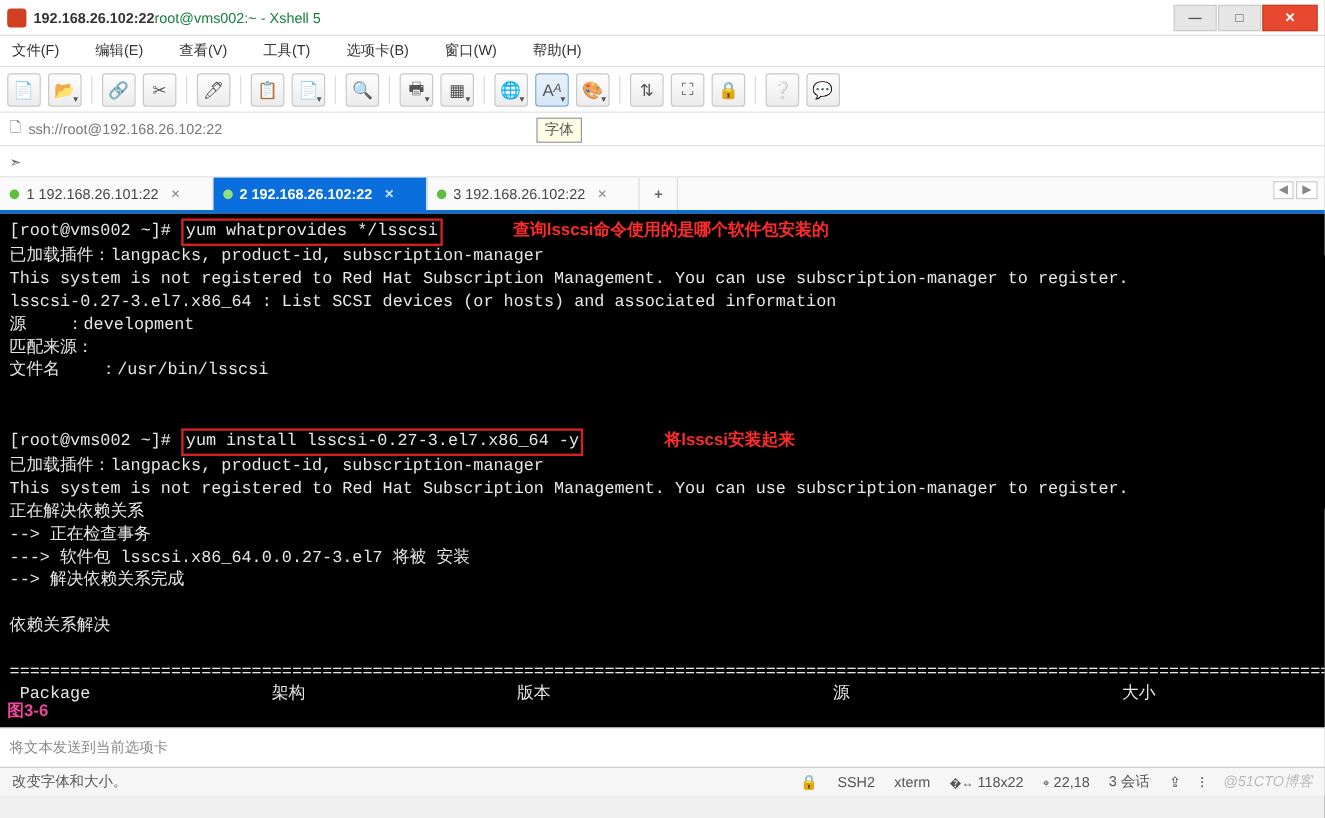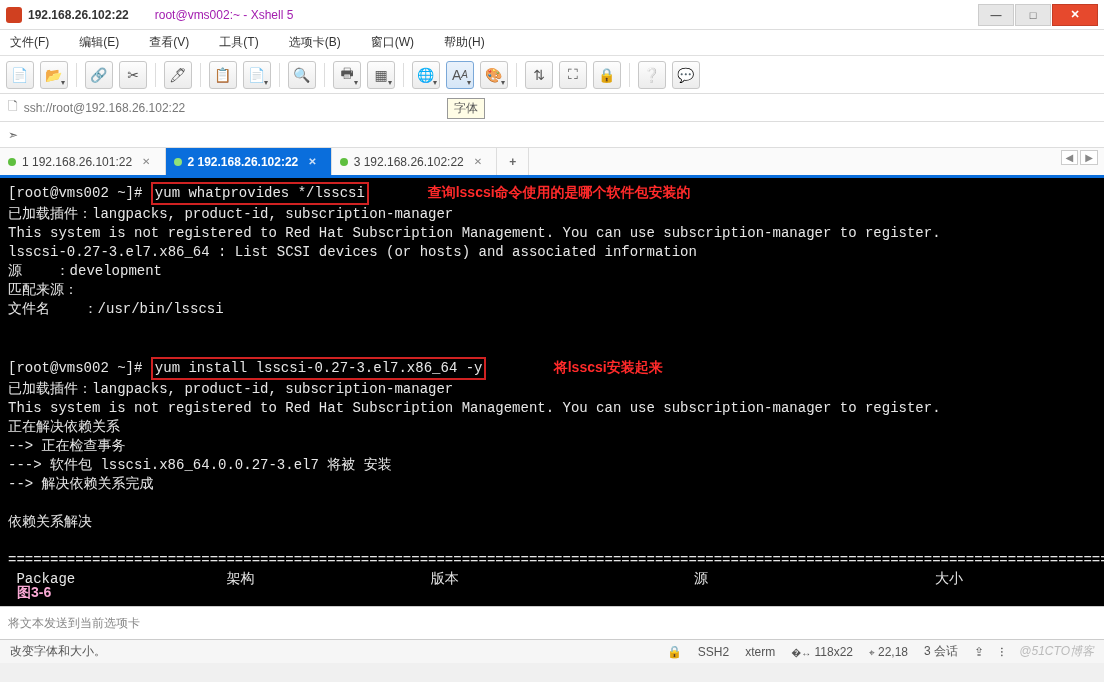--- a/index.html
+++ b/index.html
@@ -1,47 +1,47 @@
 <!DOCTYPE html>
 <html><head>
 <meta charset="utf-8">
 <style>
 * { margin: 0; padding: 0; box-sizing: border-box; }
 body { font-family: "Microsoft YaHei", Arial, sans-serif; font-size: 12px; background: #f0f0f0; width: 1104px; height: 682px; overflow: hidden; }
 .titlebar { height: 30px; background: #fff; border-bottom: 1px solid #ddd; display: flex; align-items: center; padding: 0 6px; }
 .titlebar .appicon { width: 16px; height: 16px; background: #d04020; border-radius: 3px; margin-right: 6px; display:inline-block;}
 .titlebar .t1 { font-weight: bold; color: #333; }
-.titlebar .t2 { color: #a21caf; margin-left: 26px; }
+.titlebar .t2 { color: #15803d; margin-left: 0; }
 .winbtns { margin-left: auto; display: flex; gap: 1px; }
 .winbtn { width: 36px; height: 22px; display: flex; align-items: center; justify-content: center; font-weight: bold; color: #555; background:#e6e6e6; border:1px solid #ccc; font-size:11px;}
 .winbtn.close { background: #e6492d; color: #fff; border-color:#c43c24; width:46px;}
 .menubar { height: 26px; background: #fff; display: flex; align-items: center; padding: 0 10px; gap: 30px; border-bottom: 1px solid #e0e0e0; }
 .menubar span { color: #333; }
 .toolbar { height: 38px; background: #fff; display: flex; align-items: center; padding: 0 6px; gap: 6px; border-bottom: 1px solid #ddd; }
 .tbtn { width: 28px; height: 28px; border: 1px solid #c8c8c8; border-radius: 3px; background: linear-gradient(#fdfdfd,#ececec); display: flex; align-items: center; justify-content: center; font-size: 14px; color: #555; position:relative;}
 .tbtn.dd::after{content:"▾"; font-size:8px; position:absolute; right:2px; bottom:1px; color:#555;}
 .tsep { width: 1px; height: 24px; background: #ddd; margin: 0 2px; }
 .tbtn.active{border-color:#7aa8d8; background:linear-gradient(#eaf2fb,#d5e6f7);}
 .tooltip-label{ position:absolute; top:36px; left:0; background:#fffde6; border:1px solid #999; padding:1px 6px; font-size:12px; white-space:nowrap;}
 .urlbar { height: 28px; background: #fff; border-bottom: 1px solid #ddd; display: flex; align-items: center; padding: 0 8px; gap: 6px; color: #777; }
 .hintbar { height: 26px; background: #fff; border-bottom: 1px solid #ddd; display: flex; align-items: center; padding: 0 8px; gap: 6px; color: #666; }
 .tabstrip { height: 30px; background: #fafafa; display: flex; align-items: stretch; border-bottom: 3px solid #0a6edc; position:relative;}
-.tab { display: flex; align-items: center; padding: 0 14px 0 22px; border-right: 1px solid #ddd; position: relative; color: #444; }
+.tab { display: flex; align-items: center; padding: 0 26px 0 22px; border-right: 1px solid #ddd; position: relative; color: #444; }
 .tab .dot { width: 8px; height: 8px; border-radius: 50%; background: #5fbf3f; position: absolute; left: 8px; }
 .tab .x { margin-left: 10px; color: #888; font-size:10px;}
 .tab.active { background: #0a6edc; color: #fff; font-weight: bold; }
 .tab.active .x { color: #cce0f7; }
 .tab.active .dot{ background:#8fe27a;}
 .tab.new { padding: 0 12px; color:#666; font-weight:bold;}
 .tabnav{ position:absolute; right:6px; top:4px; color:#888; font-size:10px;}
 .tabnav span{border:1px solid #ccc; padding:1px 4px; margin-left:2px; background:#fff;}
 .terminal { background: #000; color: #e6e6e6; font-family: "Consolas","Courier New",monospace; font-size: 14px; line-height: 19px; padding: 4px 8px; height: 428px; overflow: hidden; white-space: pre; position:relative;}
 .terminal .hl1 { border: 2px solid #d02222; display:inline-block; padding:0 2px;}
 .terminal .ann { color: #ff2a2a; font-weight: bold; font-family:"Microsoft YaHei","SimSun",sans-serif;}
-.terminal .figlabel{ position:absolute; left:6px; bottom:4px; color:#f9a8d4; font-weight:bold; font-family:"Microsoft YaHei",sans-serif; font-size:14px;margin-left:11px;}
+.terminal .figlabel{ position:absolute; left:6px; bottom:4px; color:#ec4899; font-weight:bold; font-family:"Microsoft YaHei",sans-serif; font-size:14px;}
 .inputbar { height: 28px; background: #fff; border-top: 1px solid #ccc; display: flex; align-items: center; padding: 16px 8px; color: #888; }
 .statusbar { height: 24px; background: #f6f6f6; border-top: 1px solid #ccc; display: flex; align-items: center; padding: 0 10px; color: #555; font-size: 12px; gap: 28px; }
 .statusbar .right { margin-left: auto; display: flex; gap: 16px; align-items:center;}
 .watermark { color: #bbb; font-style: italic;}
 </style>
 </head>
 <body>
 
 <div class="titlebar">
   <span class="appicon"></span>

